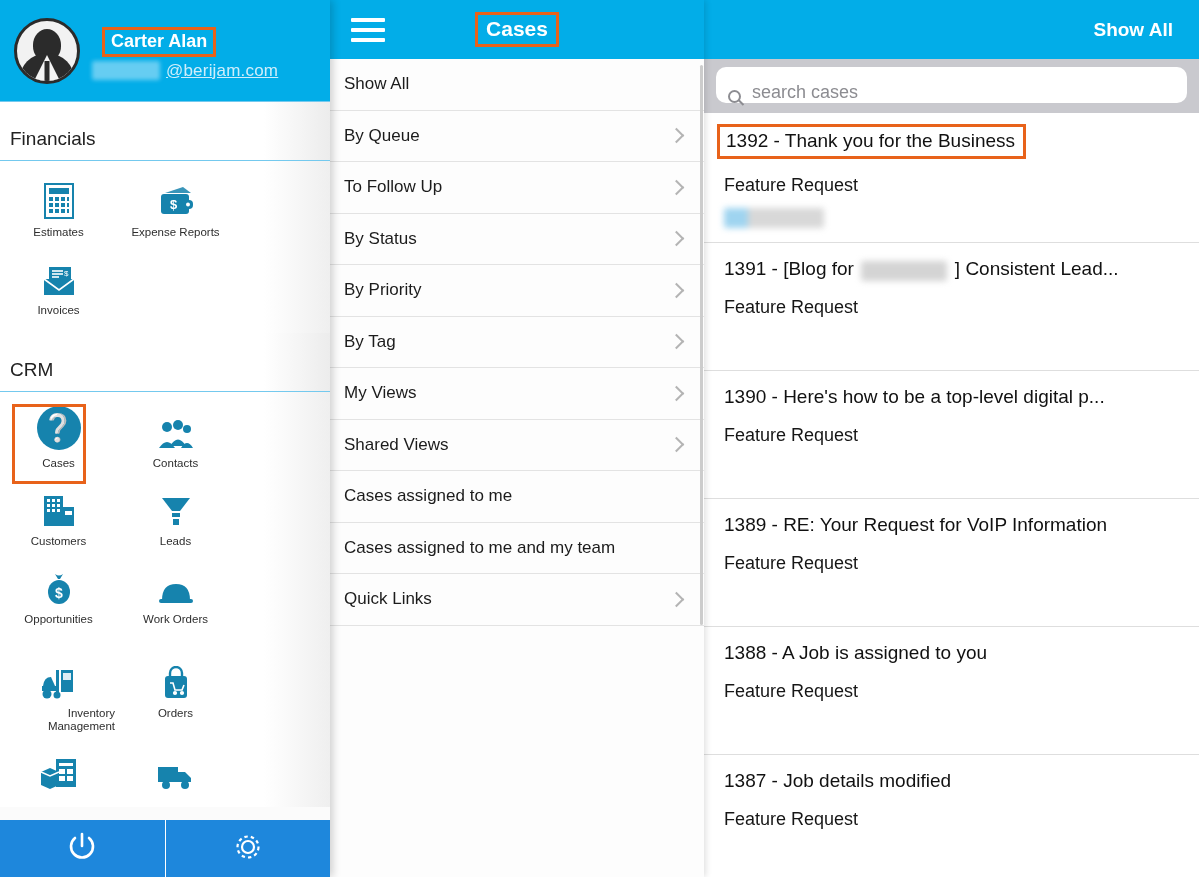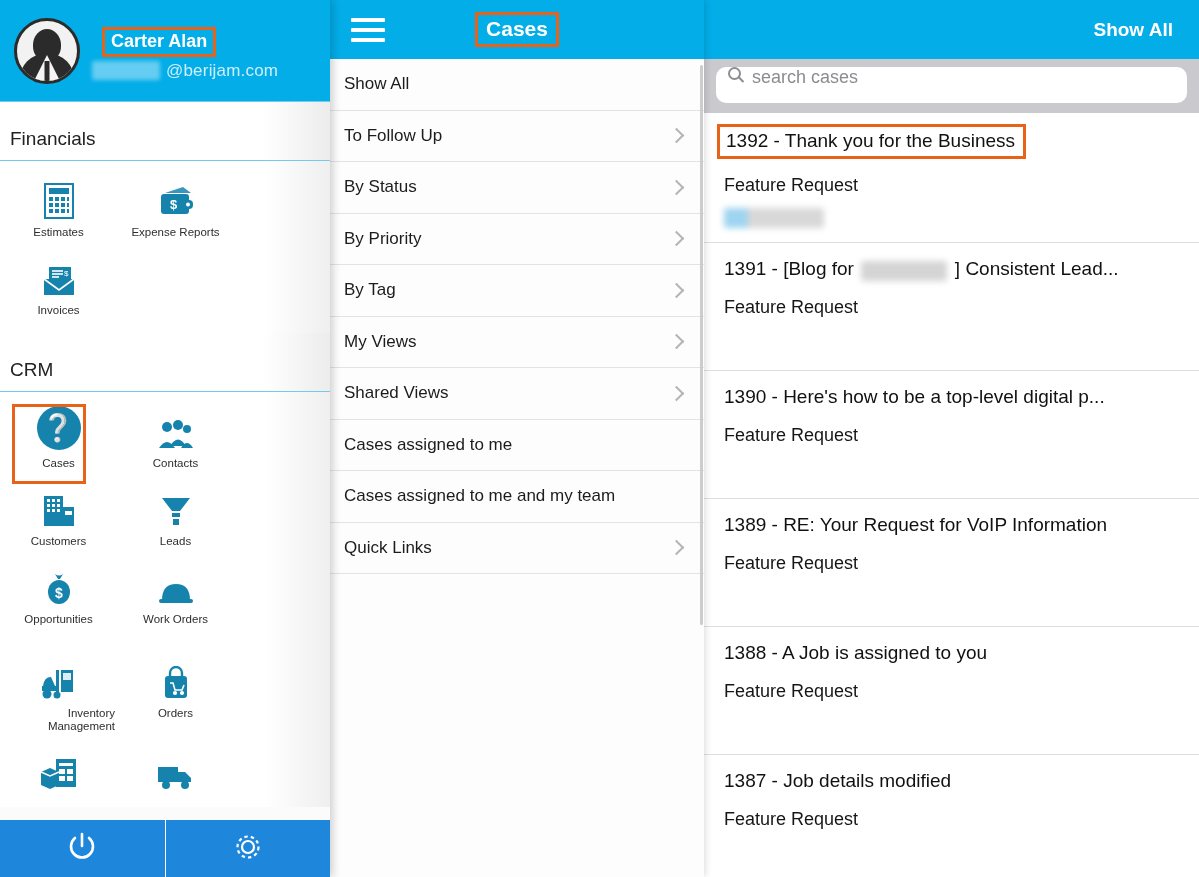--- a/index.html
+++ b/index.html
@@ -59,21 +59,21 @@
   }
   .user-email-row {
     position: absolute; top: 10px; left: 0;
     display: flex; align-items: center;
   }
   .redact-block {
     display: inline-block; background: #66cdf2;
     filter: blur(2px); border-radius: 2px;
   }
   .user-email {
-    color: #cfeefb; font-size: 17px; letter-spacing: .2px;
+    color: #cfeefb; font-size: 17px; letter-spacing: .2px; text-decoration: underline;
   }
 
   .left-scroll { flex: 1 1 auto; overflow: hidden; background: #fbfbfb; }
   .section-title {
     font-size: 19px; color: #222; padding: 26px 10px 10px 10px;
     border-bottom: 1px solid #74c9ee;
     background: linear-gradient(to right, #ffffff 80%, #ececec 100%);
   }
   .section-title.top-rule { border-top: 1px solid #74c9ee; }
   .tiles {
@@ -164,21 +164,21 @@
     padding-right: 26px; flex: 0 0 auto;
   }
   .show-all-btn {
     color: #ffffff; font-size: 19px; font-weight: bold; cursor: pointer;
   }
   .search-band {
     background: #c9c9ce; padding: 8px 12px 10px 12px; flex: 0 0 auto;
   }
   .search-box {
     background: #ffffff; border-radius: 10px; height: 36px;
-    display: flex; align-items: flex-start; padding: 0 12px;
+    display: flex; align-items: flex-end; padding: 0 12px;
   }
   .search-icon {
     width: 13px; height: 13px; border: 2px solid #8d8d92;
     border-radius: 50%; position: relative; flex: 0 0 auto;
   }
   .search-icon::after {
     content: ""; position: absolute; width: 2px; height: 7px;
     background: #8d8d92; right: -3px; bottom: -5px;
     transform: rotate(-45deg);
   }
@@ -459,20 +459,24 @@
       </div>
       <div class="mid-title">
         <span>Cases</span>
       </div>
     </div>
     <div class="mid-list">
       <div class="mid-item">
         <span class="label">Show All</span>
       </div>
       <div class="mid-item">
+        <span class="label">By Queue</span>
+        <span class="chev"></span>
+      </div>
+      <div class="mid-item">
         <span class="label">To Follow Up</span>
         <span class="chev"></span>
       </div>
       <div class="mid-item">
         <span class="label">By Status</span>
         <span class="chev"></span>
       </div>
       <div class="mid-item">
         <span class="label">By Priority</span>
         <span class="chev"></span>

